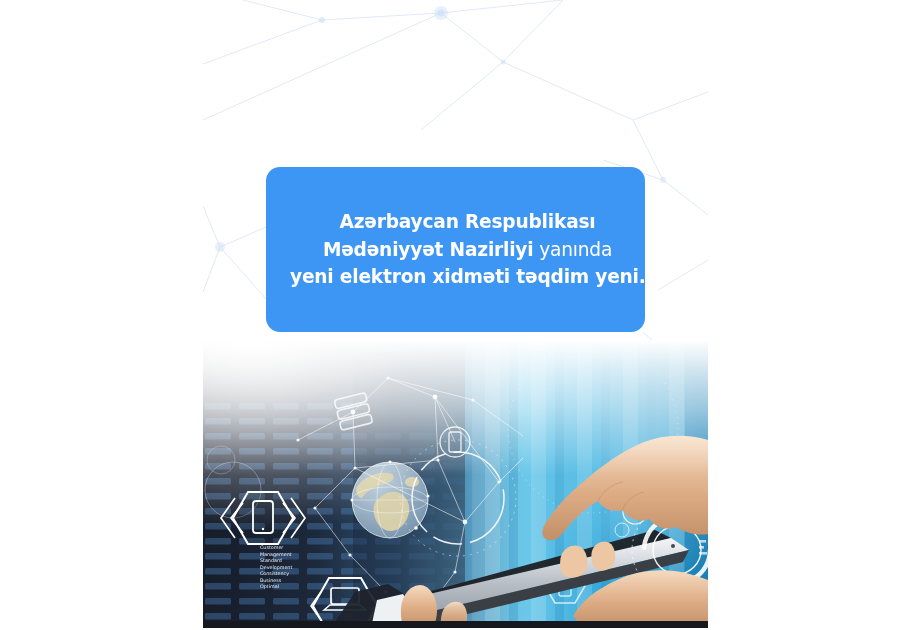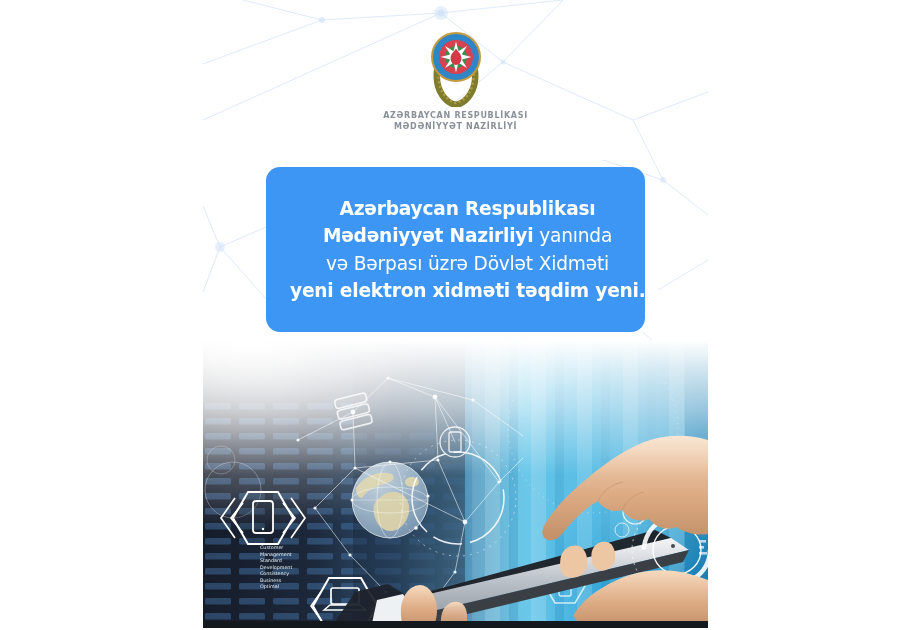--- a/index.html
+++ b/index.html
@@ -47,43 +47,24 @@
     <g fill="#cddff5">
       <circle cx="238" cy="13" r="7" opacity=".45"></circle>
       <circle cx="238" cy="13" r="3.5" opacity=".7"></circle>
       <circle cx="119" cy="20" r="3" opacity=".6"></circle>
       <circle cx="17" cy="247" r="5" opacity=".5"></circle>
       <circle cx="300" cy="62" r="2.5" opacity=".5"></circle>
       <circle cx="460" cy="180" r="3" opacity=".5"></circle>
     </g>
   </svg>
 
-  <div class="brand-header">
-    <svg class="emblem" viewBox="0 0 64 76" xmlns="http://www.w3.org/2000/svg">
-      <g>
-        <path d="M13,40 C11,60 22,72 32,74 C42,72 53,60 51,40" fill="none" stroke="#7d7c2f" stroke-width="6.5" stroke-linecap="round"></path>
-        <path d="M14.5,41 C13,59 23,70 32,72 C41,70 51,59 49.5,41" fill="none" stroke="#b89b3c" stroke-width="2.4" stroke-dasharray="2 2.6"></path>
-      </g>
-      <circle cx="32" cy="26" r="24" fill="#2e86c8" stroke="#c49a3e" stroke-width="2"></circle>
-      <circle cx="32" cy="26" r="17" fill="#d8414f"></circle>
-      <circle cx="32" cy="26" r="11" fill="#37904c"></circle>
-      <polygon fill="#ffffff" points="32,10.5 34.4,20.3 43,15 37.7,23.6 47.5,26 37.7,28.4 43,37 34.4,31.7 32,41.5 29.6,31.7 21,37 26.3,28.4 16.5,26 26.3,23.6 21,15 29.6,20.3"></polygon>
-      <circle cx="32" cy="26" r="6.8" fill="#ffffff"></circle>
-      <path fill="#d23a47" d="M32,17.5 C34.2,21 37.4,23 37.4,27.2 C37.4,31.2 35,33.8 32,33.8 C29,33.8 26.6,31.2 26.6,27.2 C26.6,23 29.8,21 32,17.5 Z"></path>
-    </svg>
-    <div class="org-name">
-      <div>AZƏRBAYCAN RESPUBLİKASI</div>
-      <div>MƏDƏNİYYƏT NAZİRLİYİ</div>
-    </div>
-  </div>
 
   <div class="announcement-box">
     <div class="line"><span class="b">Azərbaycan Respublikası</span></div>
     <div class="line"><span class="b">Mədəniyyət Nazirliyi</span><span> yanında</span></div>
-    <div class="line">və Bərpası üzrə Dövlət Xidməti</div>
     <div class="line"><span class="b">yeni elektron xidməti təqdim yeni.</span></div>
   </div>
 
   <svg class="photo-svg" viewBox="0 0 505 288" xmlns="http://www.w3.org/2000/svg">
     <defs>
       <linearGradient id="gBase" x1="0" y1="0" x2="1" y2="0">
         <stop offset="0" stop-color="#0a111f"></stop>
           <stop offset=".22" stop-color="#101d31"></stop>
         <stop offset=".38" stop-color="#27496a"></stop>
           <stop offset=".54" stop-color="#5fa3c6"></stop>

